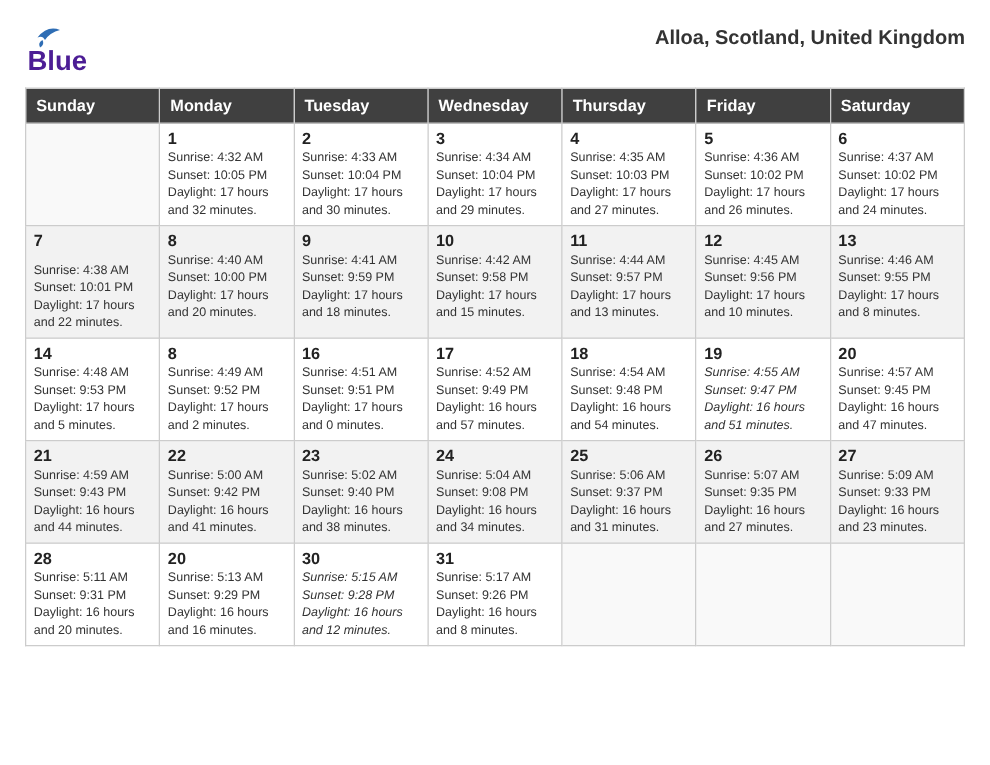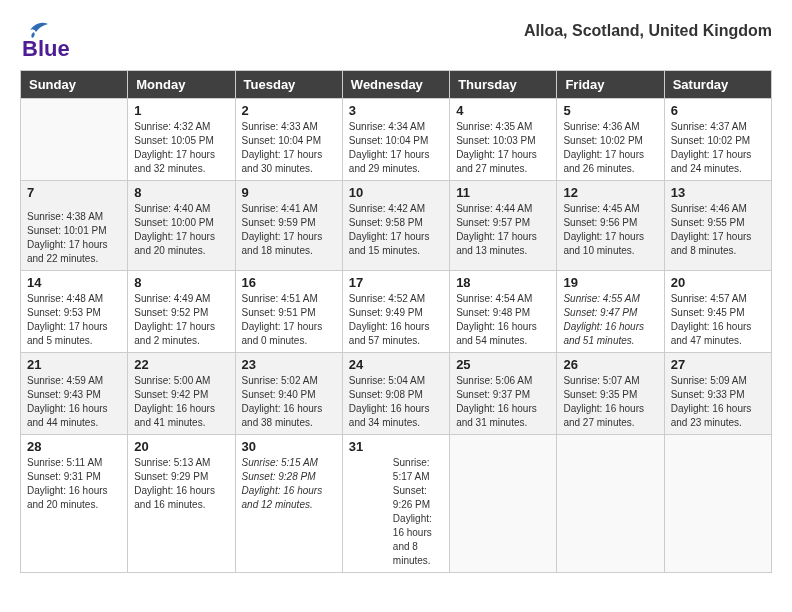--- a/index.html
+++ b/index.html
@@ -324,21 +324,21 @@
         </td>
         <td>
           <span class="day-number">30</span>
           <div class="day-info" style="white-space: pre-line; font-style: italic;">Sunrise: 5:15 AM
 Sunset: 9:28 PM
 Daylight: 16 hours
 and 12 minutes.</div>
         </td>
         <td>
           <span class="day-number">31</span>
-          <div class="day-info" style="white-space: pre-line; margin-left: 44px;">Sunrise: 5:17 AM
+          <div class="day-info" style="white-space: pre-line;">Sunrise: 5:17 AM
 Sunset: 9:26 PM
 Daylight: 16 hours
 and 8 minutes.</div>
         </td>
         <td class="empty"></td>
         <td class="empty"></td>
         <td class="empty"></td>
       </tr>
     </tbody>
 </table>

